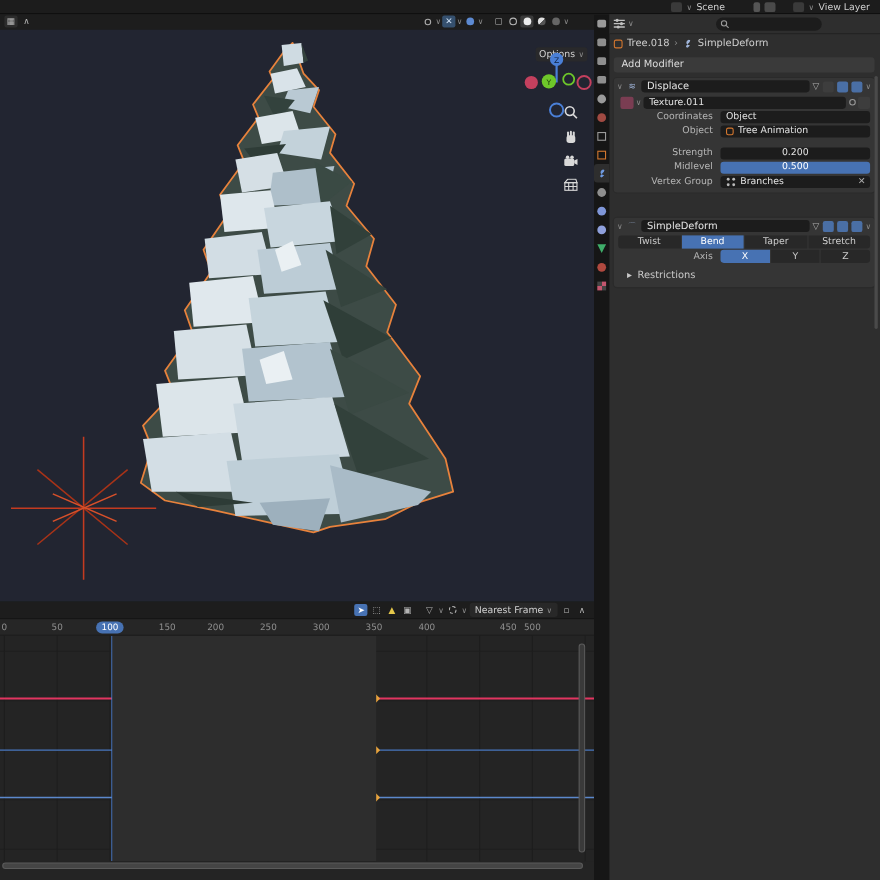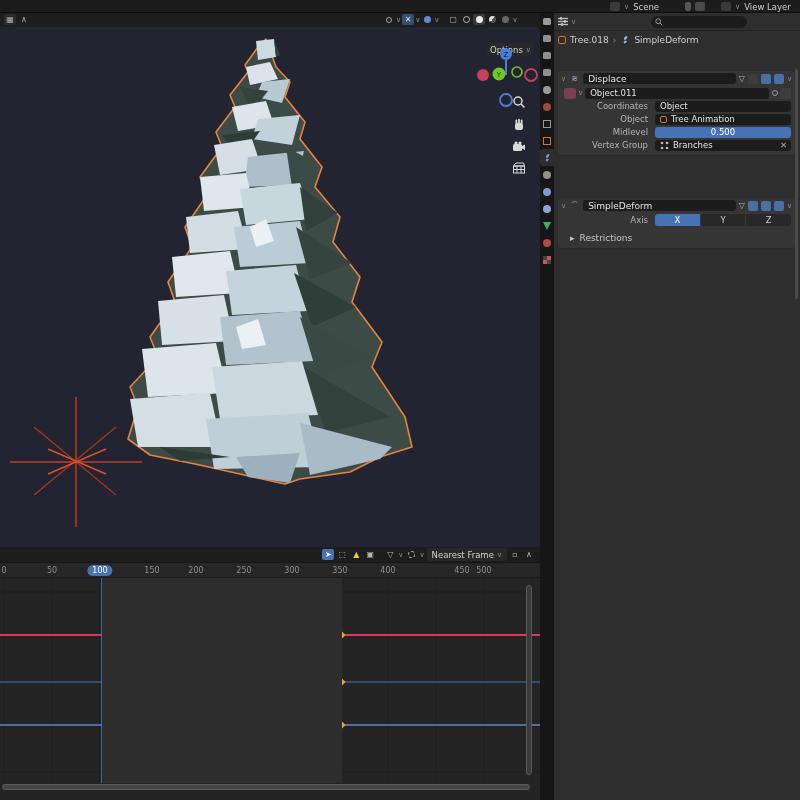--- a/index.html
+++ b/index.html
@@ -391,51 +391,58 @@
       <div id="breadcrumb">
         <span class="mini-ic" style="border:1.2px solid #d3772f;width:8px;height:8px"></span>
         <span>Tree.018</span>
         <span style="color:#8a8a8a">›</span>
         <svg width="10" height="10" viewBox="0 0 10 10">
           <path d="M7.5,1.5 a2.4,2.4 0 1 0 1,3.4 L5.6,8 a1.1,1.1 0 0 1-1.6-1.6 L7,3.2 Z" fill="#9fb4d8"></path>
         </svg>
         <span>SimpleDeform</span>
       </div>
 
+      <div id="add-modifier">
+        <span>Add Modifier</span>
+      </div>
 
       <div class="modbox" style="top:57px">
         <div class="modhdr">
           <span class="chev">∨</span>
           <span class="mini-ic" style="color:#9fb4d8;font-size:8px">≋</span>
           <span class="namefield">Displace</span>
           <span class="funnel">▽</span>
           <span class="tgl"></span>
           <span class="tgl blue"></span>
           <span class="tgl blue"></span>
           <span class="chev">∨</span>
         </div>
         <div class="mrow" style="margin-left:6px">
           <span class="mini-ic" style="background:#7a3d52;width:12px"></span>
           <span class="chev" style="margin:0 2px">∨</span>
-          <span class="mval">Object.011</span>
+          <span class="mval">Texture.011</span>
           <span class="mini-ic">
               <span class="dot" style="width:6px;height:6px;border:1px solid #999"></span>
             </span>
           <span class="mini-ic" style="background:#3d3d3d"></span>
         </div>
         <div class="mrow">
           <span class="mlabel">Coordinates</span>
           <span class="mval">Object</span>
         </div>
         <div class="mrow">
           <span class="mlabel">Object</span>
           <span class="mval">
             <span class="mini-ic" style="border:1.2px solid #d3772f;width:7px;height:7px;margin-right:4px"></span>
             <span>Tree Animation</span>
           </span>
+        </div>
+        <div class="mrow" style="margin-top:8px">
+          <span class="mlabel">Strength</span>
+          <span class="mval center">0.200</span>
         </div>
         <div class="mrow">
           <span class="mlabel">Midlevel</span>
           <span class="mval center slider-full">0.500</span>
         </div>
         <div class="mrow" style="margin-bottom:4px">
           <span class="mlabel">Vertex Group</span>
           <span class="mval">
             <svg width="9" height="9" viewBox="0 0 9 9" style="margin-right:4px">
               <circle cx="2" cy="2" r="1.3" fill="#bbb"></circle>
@@ -454,20 +461,28 @@
           <span class="chev">∨</span>
           <span class="mini-ic" style="color:#9fb4d8;font-size:8px">⌒</span>
           <span class="namefield">SimpleDeform</span>
           <span class="funnel">▽</span>
           <span class="tgl blue"></span>
           <span class="tgl blue"></span>
           <span class="tgl blue"></span>
           <span class="chev">∨</span>
         </div>
         <div class="mrow">
+          <span class="seg" id="deform-modes">
+              <div>Twist</div>
+              <div class="on">Bend</div>
+              <div>Taper</div>
+              <div>Stretch</div>
+            </span>
+        </div>
+        <div class="mrow">
           <span class="mlabel">Axis</span>
           <span class="seg" id="axis-seg">
               <div class="on">X</div>
               <div>Y</div>
               <div>Z</div>
             </span>
         </div>
         <div class="mrow" style="margin-top:6px;margin-bottom:4px;color:#c8c8c8">
           <span style="padding-left:8px">▸</span>
           <span style="padding-left:5px">Restrictions</span>

